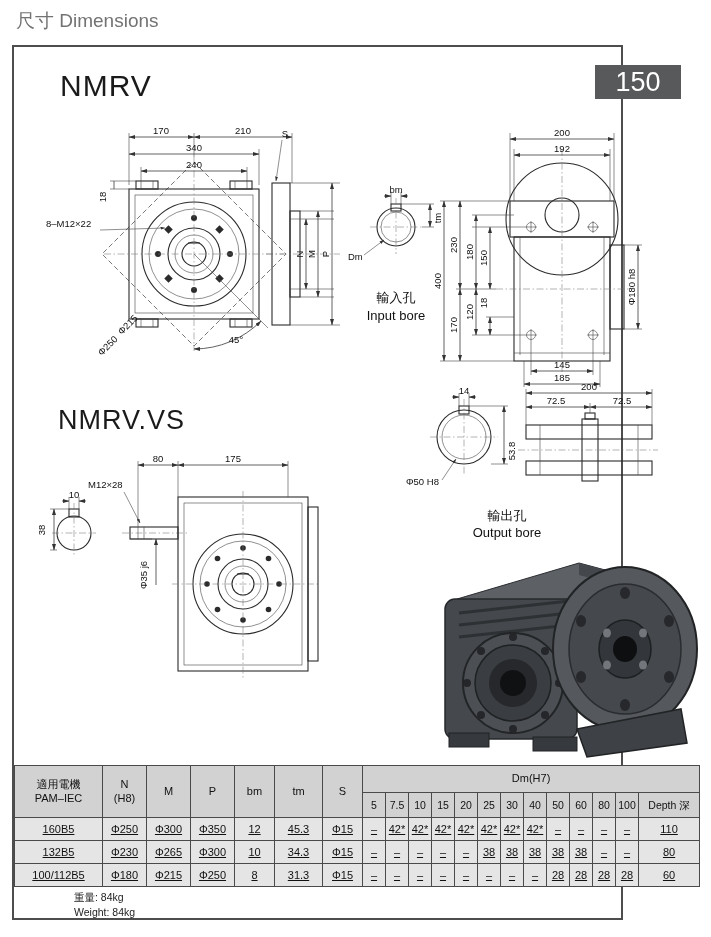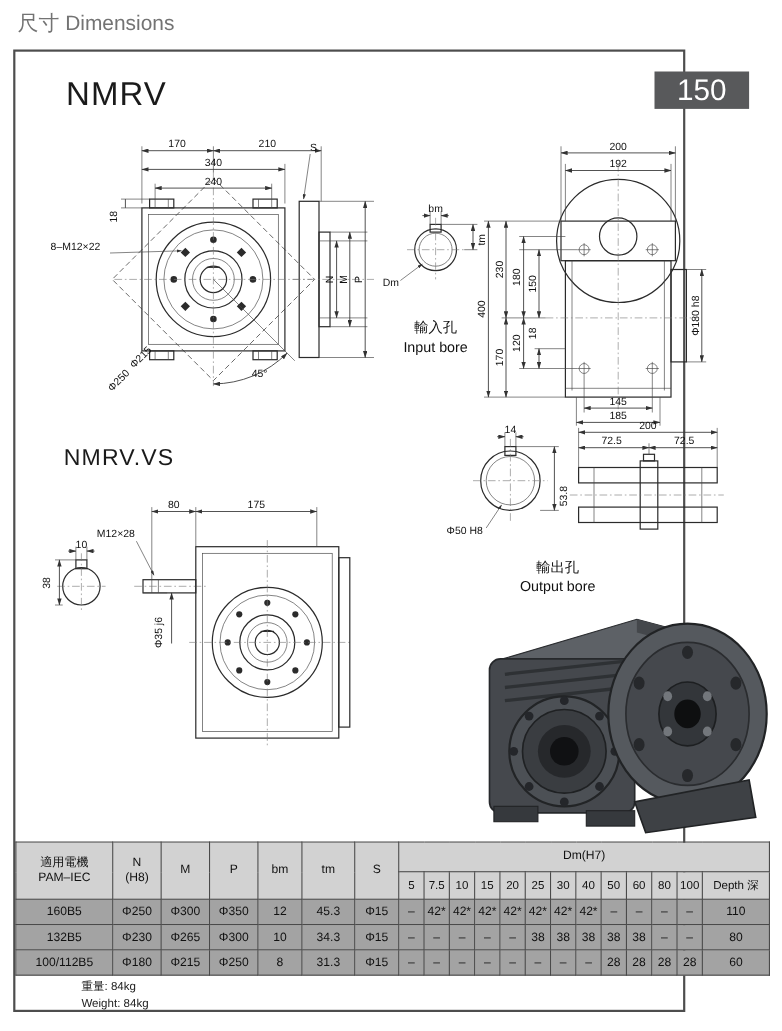--- a/index.html
+++ b/index.html
@@ -6,21 +6,21 @@
   body{
     width:711px;height:937px;position:relative;background:#ffffff;
     font-family:"Liberation Sans",sans-serif;color:#1c1c1c;overflow:hidden;
   }
   .page-title{position:absolute;left:16px;top:8px;font-size:19px;color:#737373;}
   .sheet{
     position:absolute;left:12px;top:45px;width:611px;height:875px;
     border:2px solid #4d4d4d;background:#fff;box-sizing:border-box;
   }
   .model-title{position:absolute;left:46px;top:22px;font-size:30px;letter-spacing:1px;color:#1a1a1a;}
-  .vs-title{position:absolute;left:44px;top:358px;font-size:21px;letter-spacing:1px;color:#1a1a1a;}
+  .vs-title{position:absolute;left:44px;top:358px;font-size:27px;letter-spacing:1px;color:#1a1a1a;}
   .size-badge{
     position:absolute;left:581px;top:18px;width:86px;height:34px;background:#58595b;
     color:#fff;font-size:27px;display:flex;align-items:center;justify-content:center;
   }
   svg{position:absolute;overflow:visible;}
   .svg-front{left:30px;top:80px;}
   .svg-inbore{left:330px;top:135px;}
   .svg-side{left:420px;top:80px;}
   .svg-vs{left:12px;top:398px;}
   .svg-outbore{left:390px;top:338px;}
@@ -39,21 +39,21 @@
   .dims-table{
     position:absolute;left:0;top:718px;width:100%;border-collapse:collapse;table-layout:fixed;
   }
   .dims-table th,.dims-table td{
     border:1px solid #4a4a4a;text-align:center;vertical-align:middle;
     font-size:11px;font-weight:normal;padding:0;color:#111;
   }
   .dims-table thead th{background:#d2d2d2;line-height:1.2;}
   .dims-table thead tr.h1 th{height:26px;}
   .dims-table thead tr.h2 th{height:24px;font-size:10.5px;}
-  .dims-table tbody td{height:22px;background:#a3a3a3;}
+  .dims-table tbody td{height:22px;background:#e5e5e5;text-decoration:underline;}
   .notes{position:absolute;left:0;top:841px;width:100%;height:32px;font-size:10.5px;line-height:1.4;color:#222;margin-left:32px;}
   .notes .w{position:absolute;left:28px;top:2px;}
   .notes .n{position:absolute;left:318px;top:2px;}
 </style>
 </head>
 <body>
 
 <div class="page-title">尺寸 Dimensions</div>
 
 <div class="sheet">

